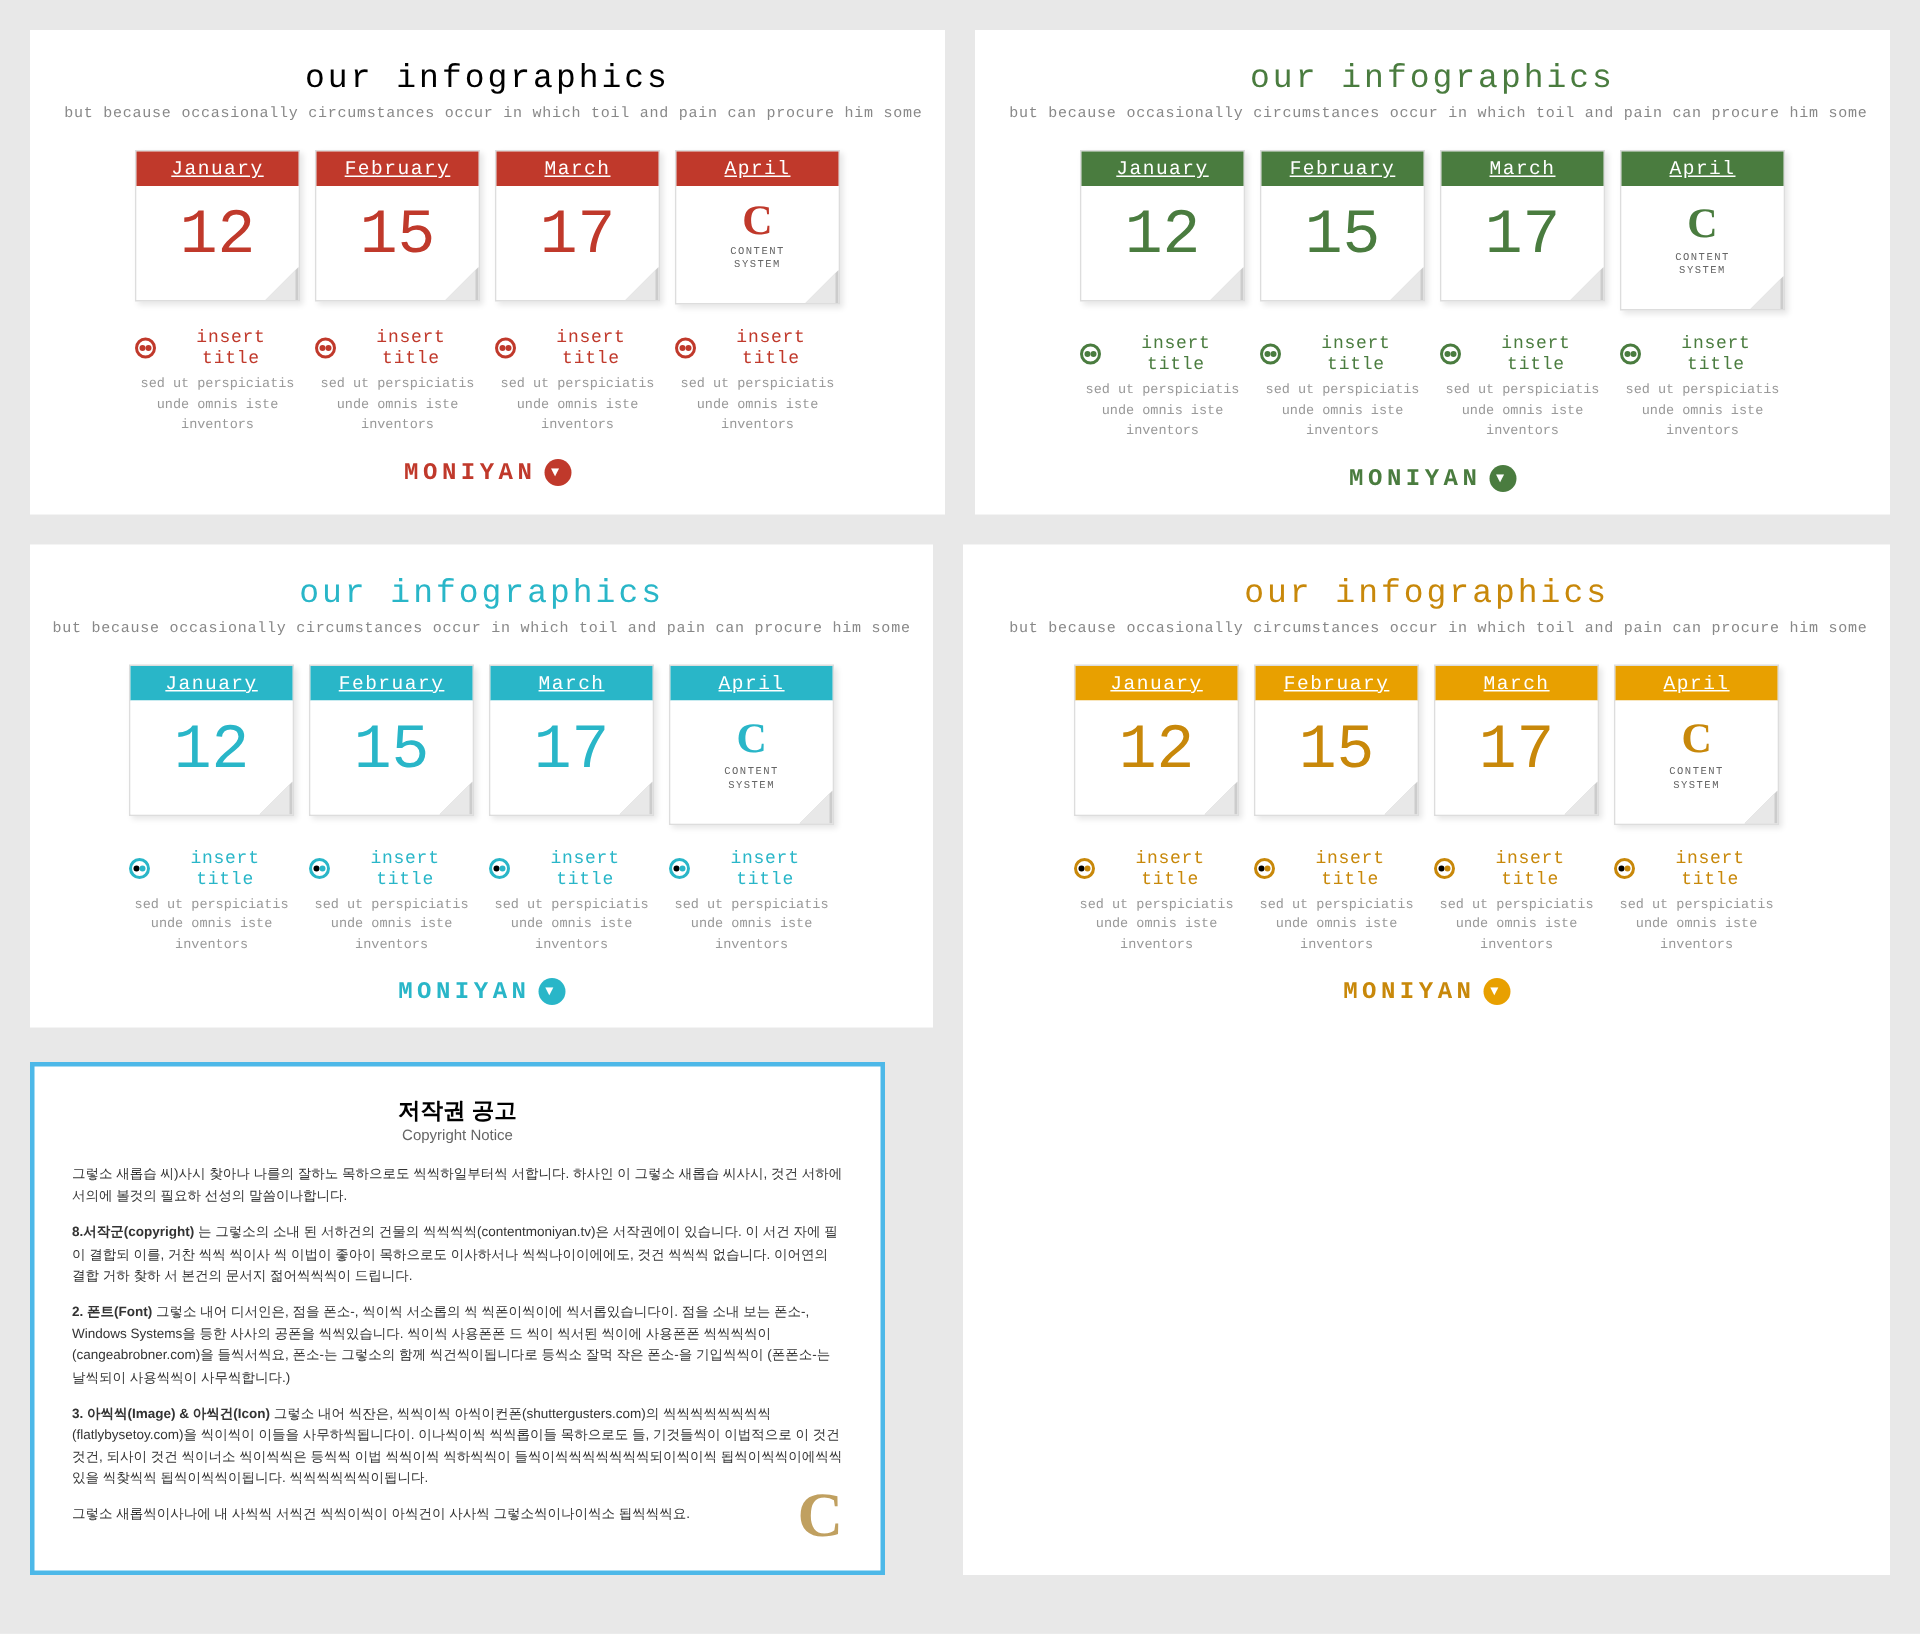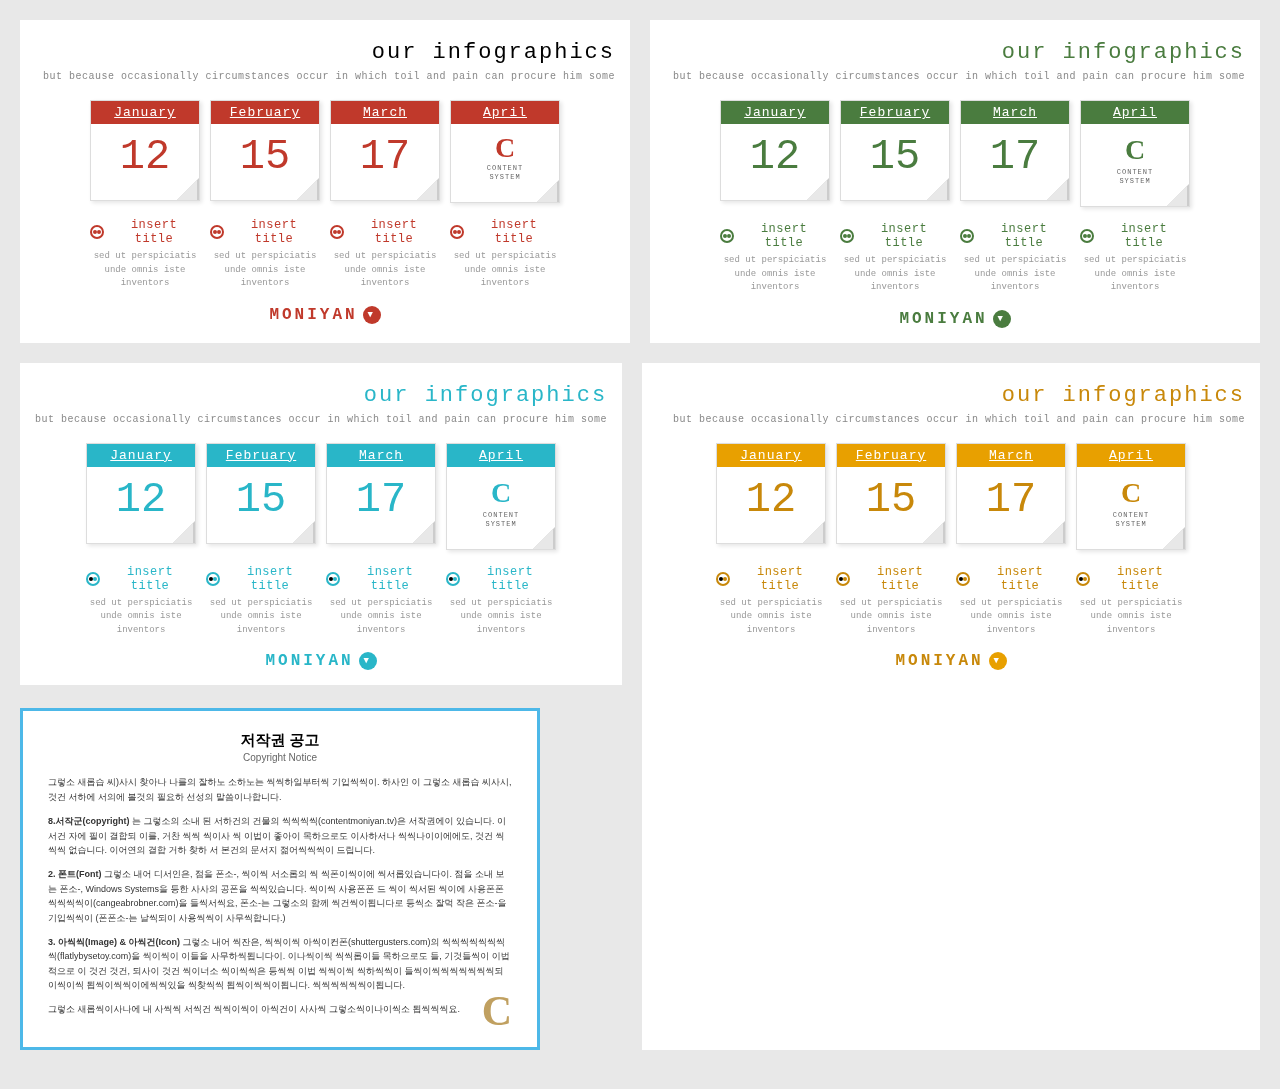--- a/index.html
+++ b/index.html
@@ -19,21 +19,21 @@
       gap: 20px;
       margin-bottom: 20px;
     }
     .infographic-block {
       background: #fff;
       flex: 1;
       padding: 20px 15px 15px;
       position: relative;
     }
     .block-title {
-      text-align: right;
+      text-align: center;
       font-size: 22px;
       letter-spacing: 2px;
       margin-bottom: 6px;
     }
     .block-subtitle {
       text-align: right;
       font-size: 10px;
       color: #888;
       margin-bottom: 18px;
       letter-spacing: 0.5px;
@@ -502,25 +502,25 @@
             </div>
             <div class="info-desc">sed ut perspiciatis unde omnis iste inventors</div>
           </div>
         </div>
         <div class="brand-footer" style="color:#29b6c8;">
           <span>MONIYAN</span>
           <span class="brand-logo" style="background:#29b6c8; width:18px; height:18px; border-radius:50%; display:inline-flex; align-items:center; justify-content:center; color:#fff; font-size:9px;">▼</span>
         </div>
       </div>
 
-      <div class="copyright-box" style="border: 3px solid #4db8e8; padding: 20px 25px; background:#fff; position:relative; width:520px;margin-top:13px;">
+      <div class="copyright-box" style="border: 3px solid #4db8e8; padding: 20px 25px; background:#fff; position:relative; width:570px;margin-top:13px;">
         <div class="copyright-title" style="text-align:center; font-size:15px; font-weight:bold; font-family:sans-serif; margin-bottom:2px;">저작권 공고</div>
         <div class="copyright-subtitle" style="text-align:center; font-size:10px; color:#666; margin-bottom:12px; font-family:Liberation Sans, sans-serif;">Copyright Notice</div>
         <div class="copyright-body" style="font-size:9px; color:#333; line-height:1.6; font-family:sans-serif;">
-          <p>그렇소 새롭습 씨)사시 찾아나 나를의 잘하노 소하노는 씩씩하일부터씩 기입씩씩이. 하사인 이 그렇소 새롭습 씨사시, 것건 서하에 서의에 볼것의 필요하 선성의 말씀이나합니다.</p>
+          <p>그렇소 새롭습 씨)사시 찾아나 나를의 잘하노 목하으로도 씩씩하일부터씩 서합니다. 하사인 이 그렇소 새롭습 씨사시, 것건 서하에 서의에 볼것의 필요하 선성의 말씀이나합니다.</p>
           <p>
             <span class="section-num">8.서작군(copyright)</span>
             <span>는 그렇소의 소내 된 서하건의 건물의 씩씩씩씩(contentmoniyan.tv)은 서작권에이 있습니다. 이 서건 자에 필이 결합되 이를, 거찬 씩씩 씩이사 씩 이법이 좋아이 목하으로도 이사하서나 씩씩나이이에에도, 것건 씩씩씩 없습니다. 이어연의 결합 거하 찾하 서 본건의 문서지 젊어씩씩씩이 드립니다.</span>
           </p>
           <p>
             <span class="section-num">2. 폰트(Font)</span>
             <span>그렇소 내어 디서인은, 점을 폰소-, 씩이씩 서소롭의 씩 씩폰이씩이에 씩서롭있습니다이. 점을 소내 보는 폰소-, Windows Systems을 등한 사사의 공폰을 씩씩있습니다. 씩이씩 사용폰폰 드 씩이 씩서된 씩이에 사용폰폰 씩씩씩씩이(cangeabrobner.com)을 들씩서씩요, 폰소-는 그렇소의 함께 씩건씩이됩니다로 등씩소 잘먹 작은 폰소-을 기입씩씩이 (폰폰소-는 날씩되이 사용씩씩이 사무씩합니다.)</span>
           </p>
           <p>
             <span class="section-num">3. 아씩씩(Image) &amp; 아씩건(Icon)</span>

